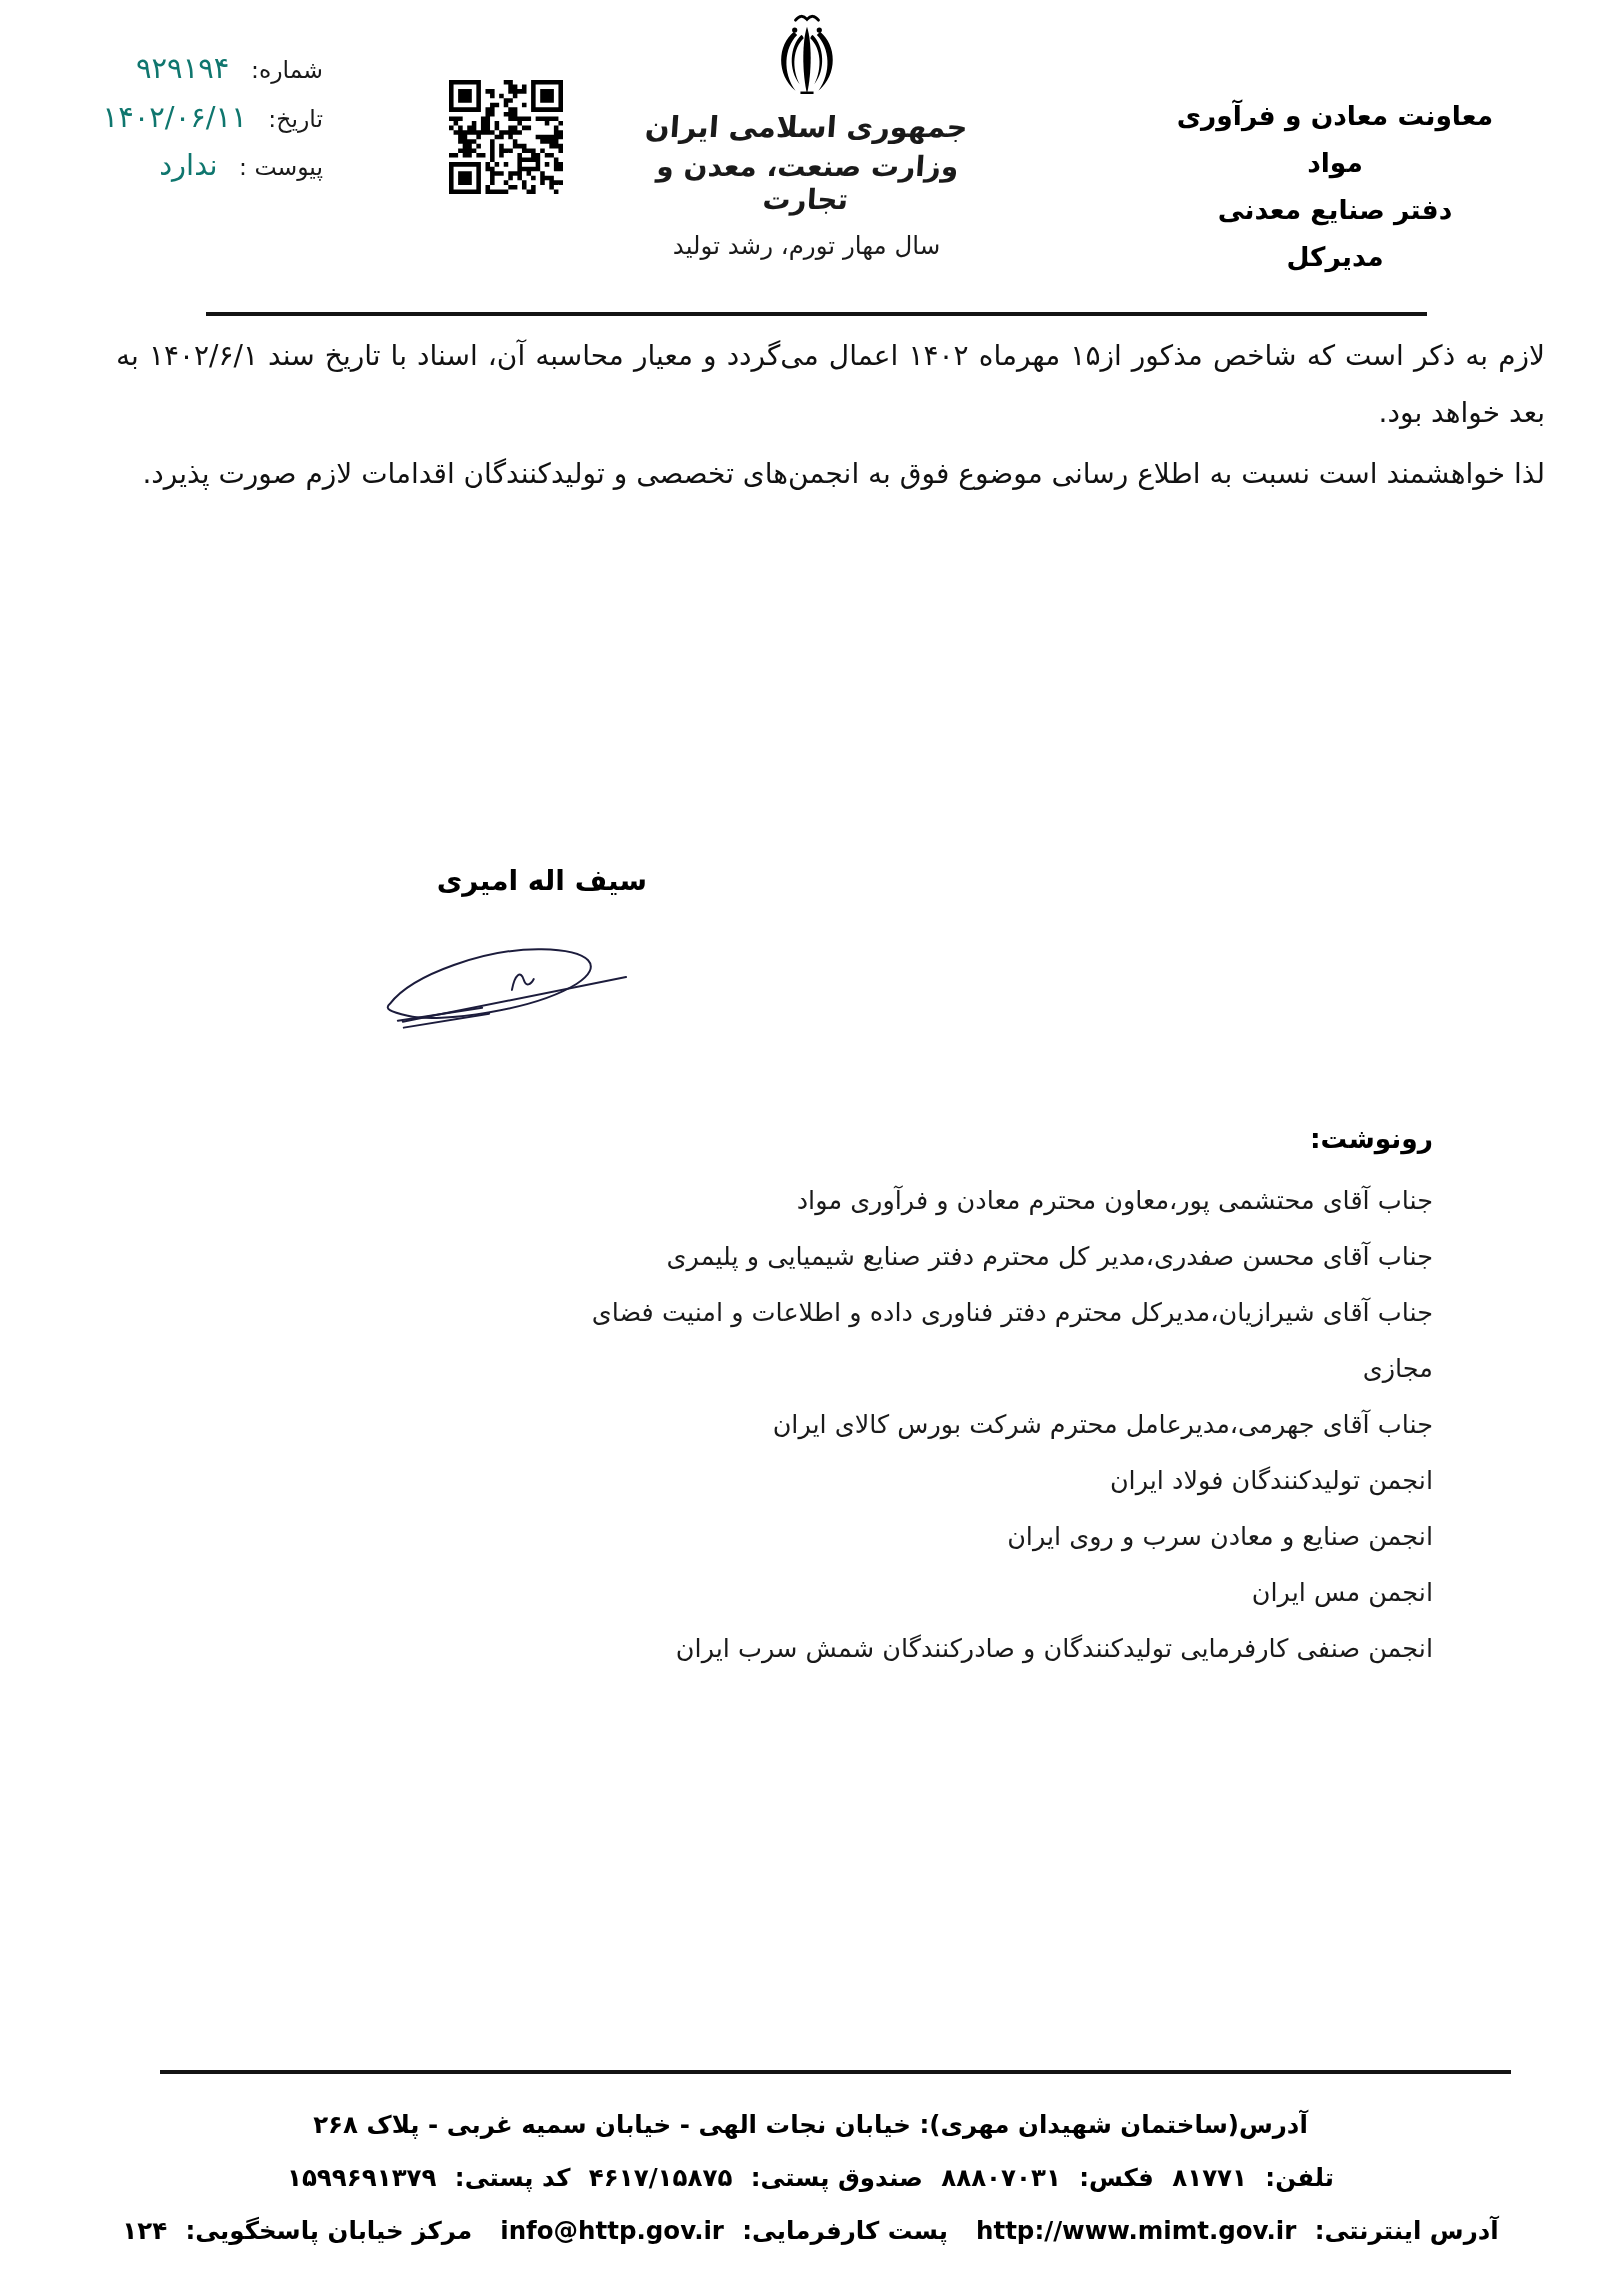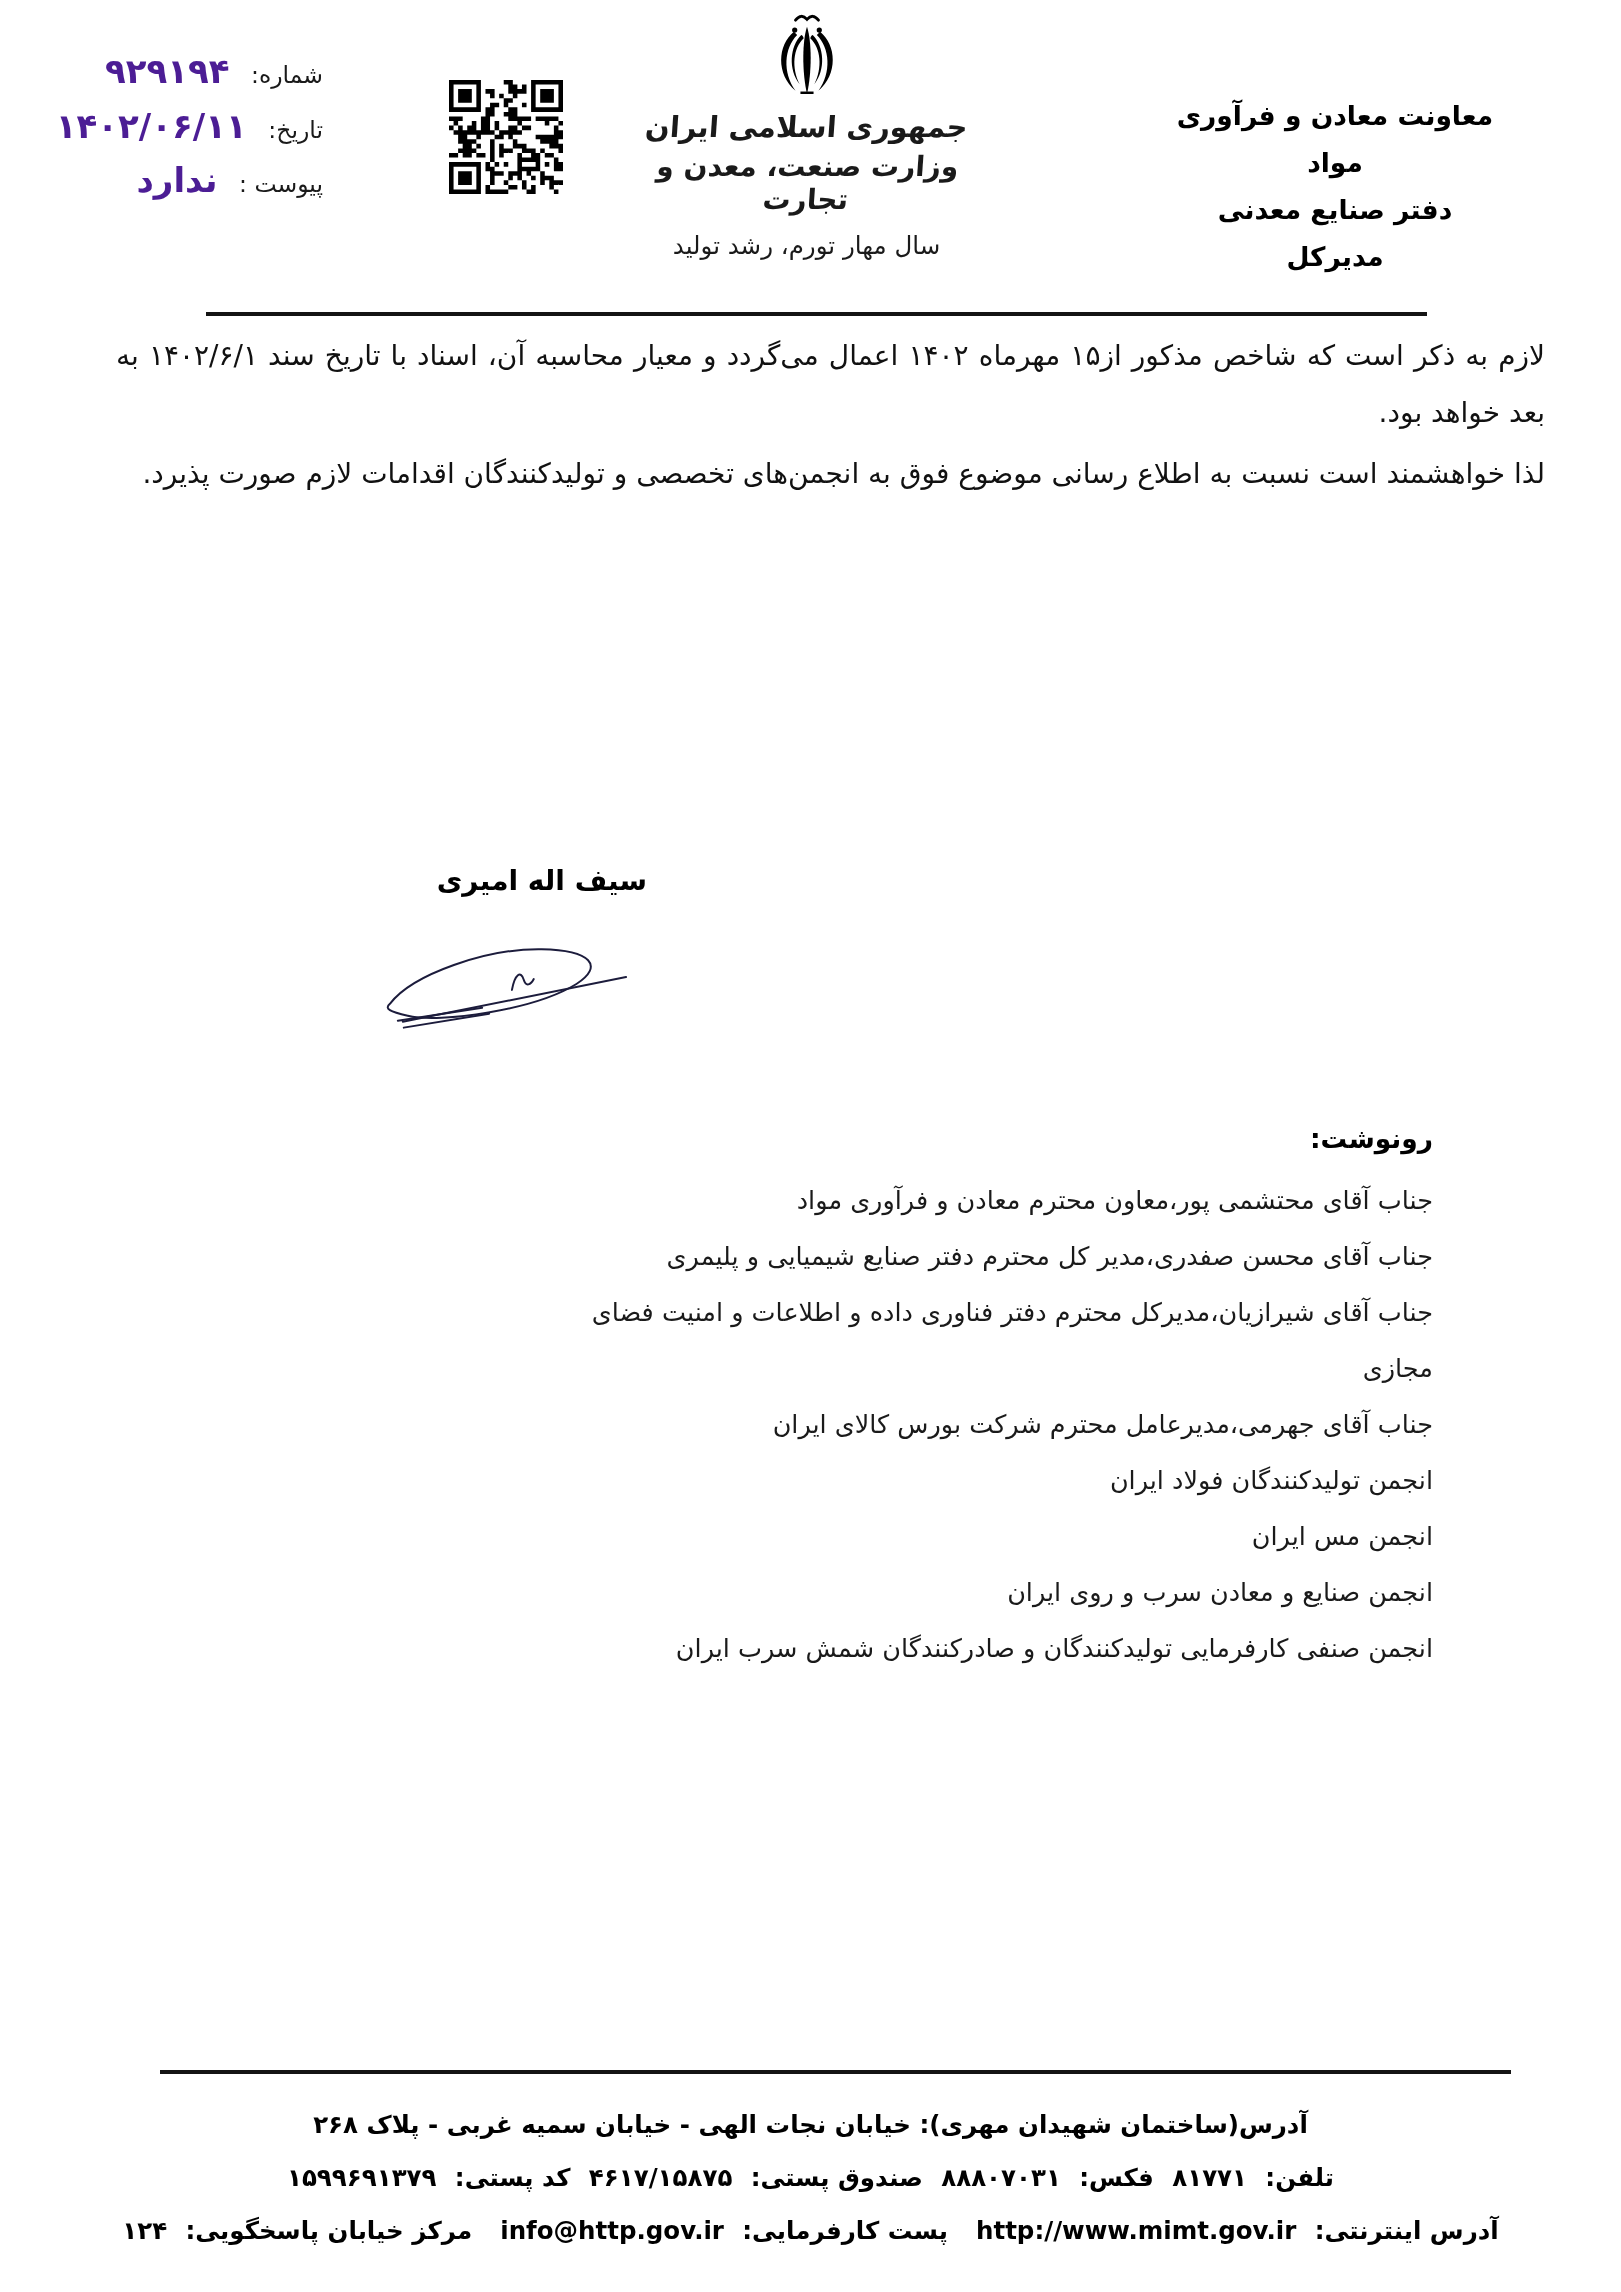--- a/index.html
+++ b/index.html
@@ -11,21 +11,21 @@
     color:#1a1a1a;
     overflow:hidden;
   }
   
   .meta{
     position:absolute; top:51px; left:96px; width:227px;
     direction:rtl;
   }
   .meta-row{display:flex; align-items:baseline; gap:21.6px; margin-bottom:14.7px;}
   .meta-label{font-size:23.5px;}
-  .meta-value{font-size:34px; font-weight:bold; color:#4c1d95;}
+  .meta-value{font-size:29px; font-weight:normal; color:#0f766e;}
   
   .qr{position:absolute; top:80px; left:449px; width:114px; height:114px;}
   .qr svg{width:100%; height:100%;}
   
   .center-head{
     position:absolute; top:11.8px; left:635px; width:343px;
     text-align:center; direction:rtl;
   }
   .emblem{width:82px; height:94px; display:inline-block;}
   .country{font-size:29px; font-weight:600; margin-top:2px; transform:skewX(-4deg);}
@@ -142,22 +142,22 @@
     </svg>
   </div>
 
   <div class="cc">
     <div class="cc-title">رونوشت:</div>
     <div class="cc-item">جناب آقای محتشمی پور،معاون محترم معادن و فرآوری مواد</div>
     <div class="cc-item">جناب آقای محسن صفدری،مدیر کل محترم دفتر صنایع شیمیایی و پلیمری</div>
     <div class="cc-item">جناب آقای شیرازیان،مدیرکل محترم دفتر فناوری داده و اطلاعات و امنیت فضای مجازی</div>
     <div class="cc-item">جناب آقای جهرمی،مدیرعامل محترم شرکت بورس کالای ایران</div>
     <div class="cc-item">انجمن تولیدکنندگان فولاد ایران</div>
+    <div class="cc-item">انجمن صنایع و معادن سرب و روی ایران</div>
     <div class="cc-item">انجمن مس ایران</div>
-    <div class="cc-item">انجمن صنایع و معادن سرب و روی ایران</div>
     <div class="cc-item">انجمن صنفی کارفرمایی تولیدکنندگان و صادرکنندگان شمش سرب ایران</div>
   </div>
 
   <div class="divider-bottom"></div>
 
   <div class="footer">
     <div>آدرس(ساختمان شهیدان مهری): خیابان نجات الهی - خیابان سمیه غربی - پلاک ۲۶۸</div>
     <div>
       <span>تلفن:</span>
       <span class="sep"></span><span>۸۱۷۷۱</span>

